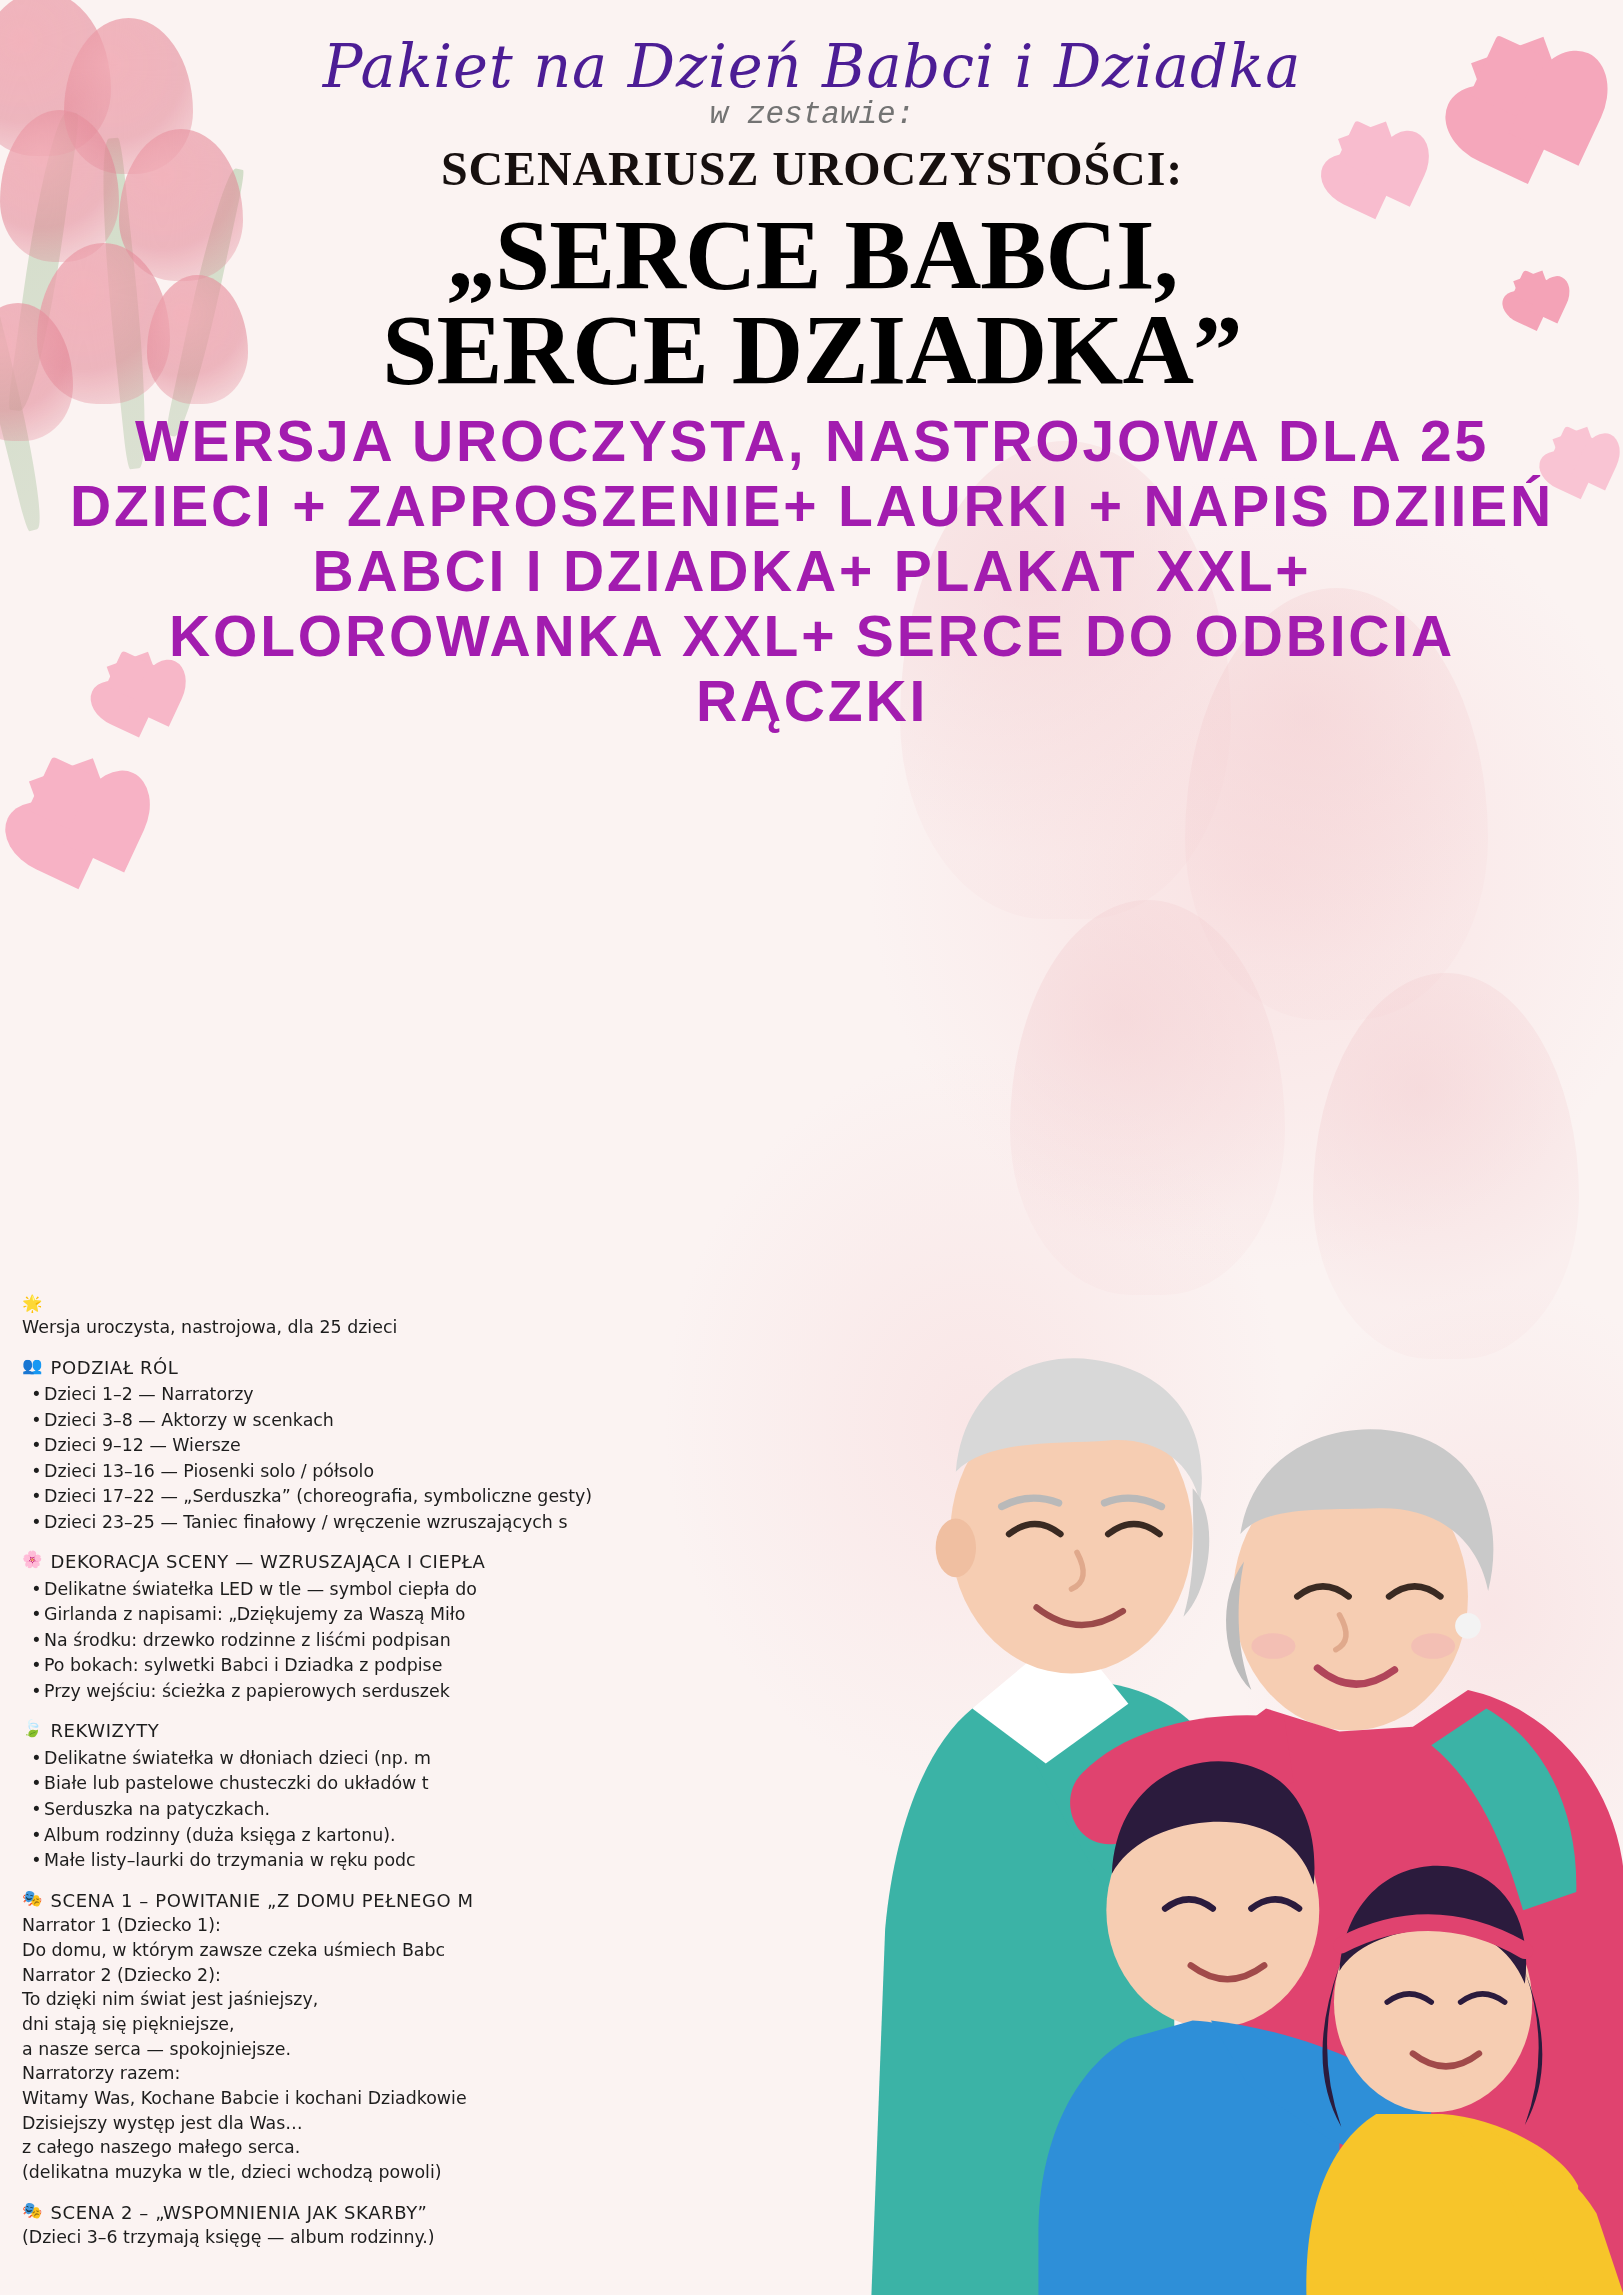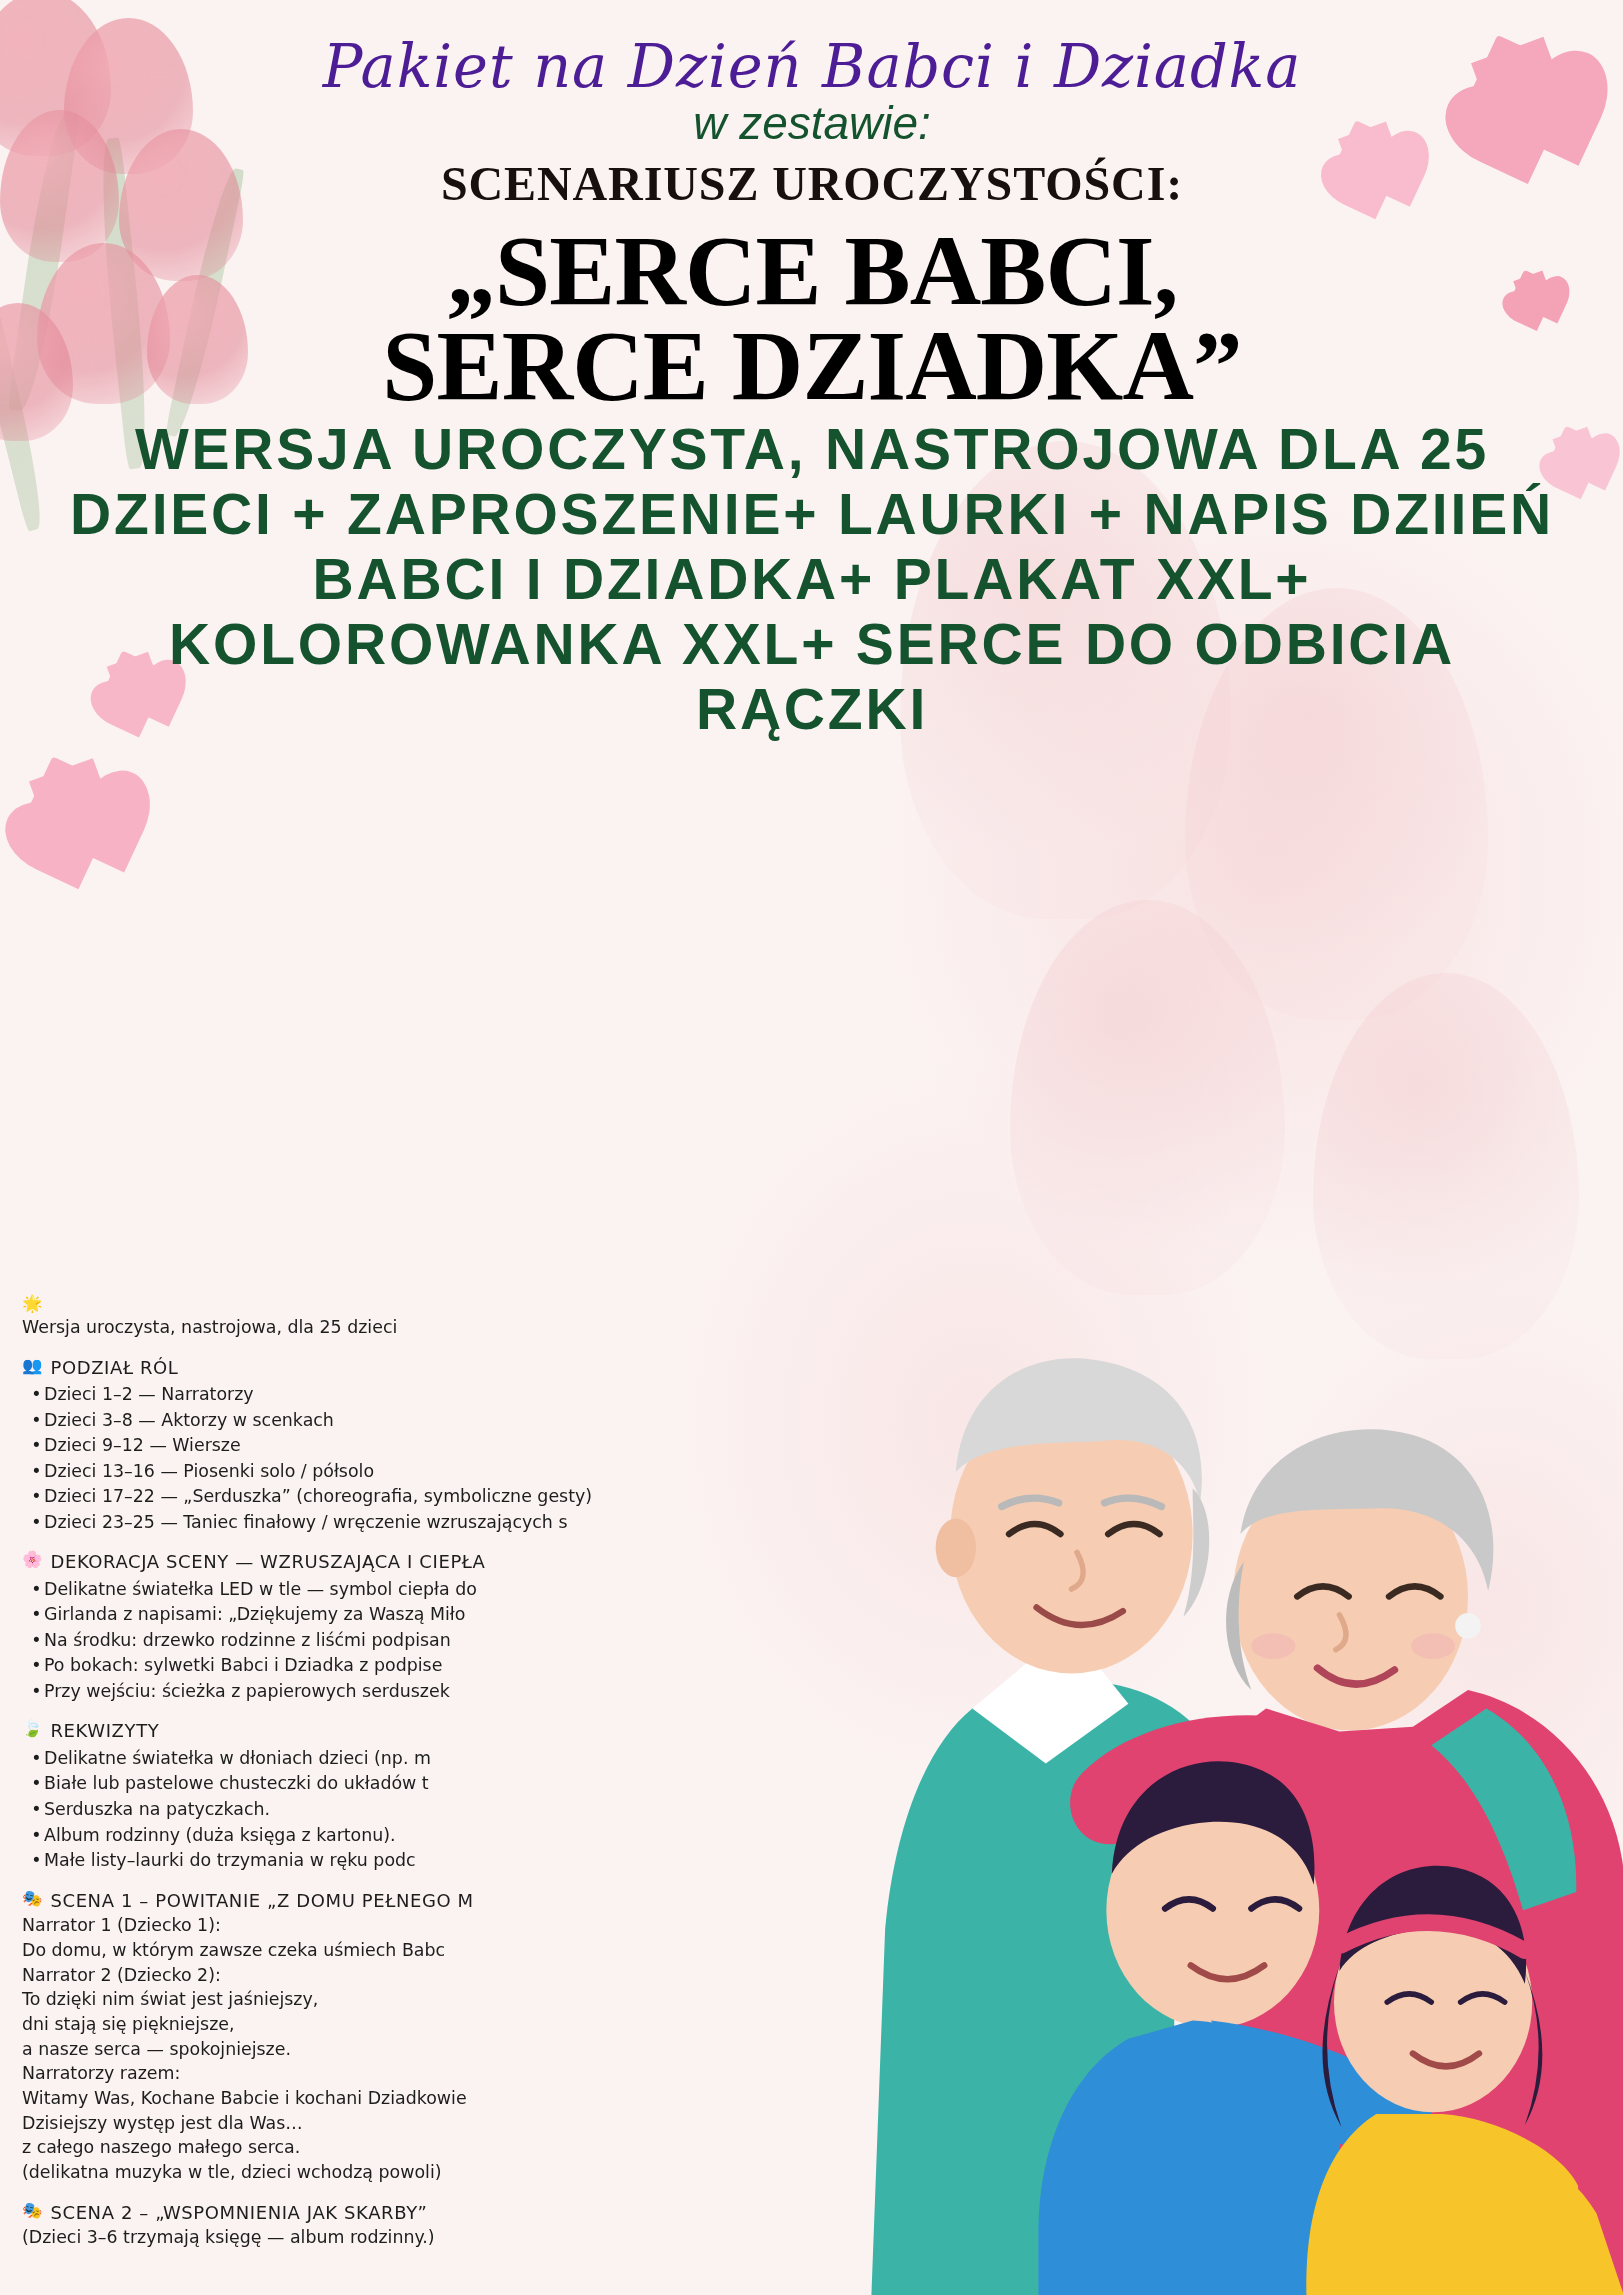--- a/index.html
+++ b/index.html
@@ -83,26 +83,26 @@
     font-family: "DejaVu Serif", serif;
     font-style: italic;
     font-weight: 400;
     font-size: 59px;
     line-height: 1.02;
     color: #4c1d95;
     letter-spacing: 0.9px;
     margin: 0 0 1.8px 0;
   }
   .script-sub {
-    font-family: Liberation Sans, sans-serif;
+    font-family: Liberation Mono, monospace;
     font-style: italic;
     font-weight: 400;
-    font-size: 46px;
+    font-size: 31px;
     line-height: 1.05;
-    color: #14532d;
+    color: #737373;
     margin: 1.8px 0 9.2px 0;
   }
   .eyebrow {
     font-family: "Liberation Serif", serif;
     font-weight: 700;
     font-size: 48px;
     letter-spacing: 0.9px;
     color: #17100f;
     margin: 0 0 5.5px 0;
   }
@@ -115,25 +115,25 @@
     letter-spacing: -0.9px;
     margin: 9.2px 0 0 0;
   }
   .big-pink .line2 {
     display: block;
     margin-top: -5.5px;
   }
   .black-block {
     font-family: "Liberation Sans", sans-serif;
     font-weight: 700;
-    color: #14532d;
+    color: #a21caf;
     font-size: 57px;
     line-height: 1.14;
     letter-spacing: 2.8px;
-    margin: 0 auto 0 auto;
+    margin: 8px auto 0 auto;
     width: 1488px;
   }
 
   
   .doc-body {
     position: absolute;
     left: 22px;
     top: 1293px;
     width: 900px;
     z-index: 6;

